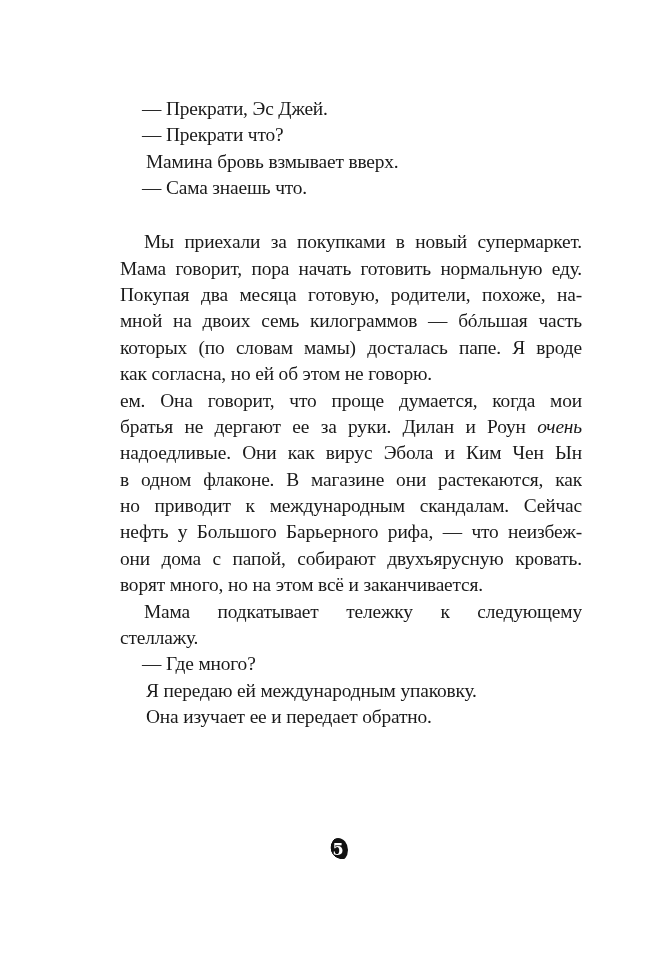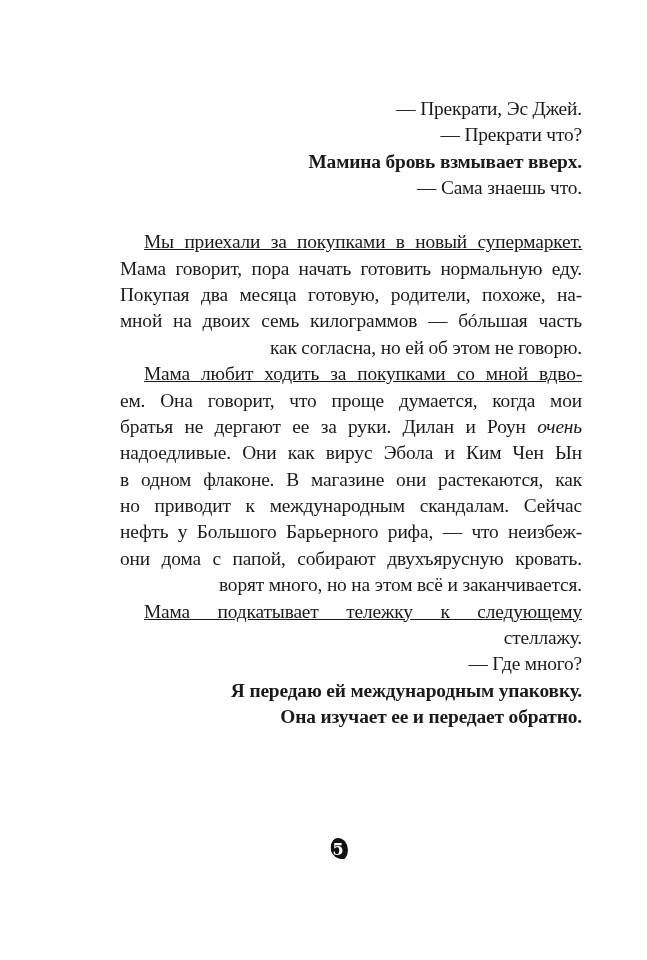--- a/index.html
+++ b/index.html
@@ -20,38 +20,35 @@
       left: 120px;
       top: 96px;
       width: 462px;
     }
     .line {
       font-size: 19.4px;
       line-height: 26.4px;
       height: 26.4px;
       white-space: nowrap;
       letter-spacing: -0.15px;
-      text-align: right;
     }
     .justify {
       text-align: justify;
       text-align-last: justify;
       white-space: normal;
       overflow: hidden;
     }
     .indent {
       padding-left: 24px;
-      text-decoration: underline;
     }
     .dash-line {
       padding-left: 22px;
     }
     .narr-indent {
       padding-left: 26px;
-      font-weight: bold;
     }
     .gap {
       height: 27.6px;
     }
     .page-num {
       position: absolute;
       left: 328px;
       top: 838px;
       width: 20px;
       height: 24px;
@@ -76,25 +73,25 @@
   <div class="line narr-indent">Мамина бровь взмывает вверх.</div>
   <div class="line dash-line">— Сама знаешь что.</div>
 
   <div class="gap"></div>
 
   <div>
     <div class="line justify indent">Мы приехали за покупками в новый супермаркет.</div>
     <div class="line justify">Мама говорит, пора начать готовить нормальную еду.</div>
     <div class="line justify">Покупая два месяца готовую, родители, похоже, на-</div>
     <div class="line justify">мной на двоих семь килограммов — бóльшая часть</div>
+    <div class="line justify">которых (по словам мамы) досталась папе. Я вроде</div>
     <div class="line">как согласна, но ей об этом не говорю.</div>
   </div>
 
   <div>
-    <div class="line justify indent">Мама любит ходить за покупками со мной вдво-</div>
     <div class="line justify">ем. Она говорит, что проще думается, когда мои</div>
     <div class="line justify"><span>братья не дергают ее за руки. Дилан и Роун</span> <em>очень</em></div>
     <div class="line justify">надоедливые. Они как вирус Эбола и Ким Чен Ын</div>
     <div class="line justify">в одном флаконе. В магазине они растекаются, как</div>
     <div class="line justify">но приводит к международным скандалам. Сейчас</div>
     <div class="line justify">нефть у Большого Барьерного рифа, — что неизбеж-</div>
     <div class="line justify">они дома с папой, собирают двухъярусную кровать.</div>
     <div class="line">ворят много, но на этом всё и заканчивается.</div>
   </div>
 

